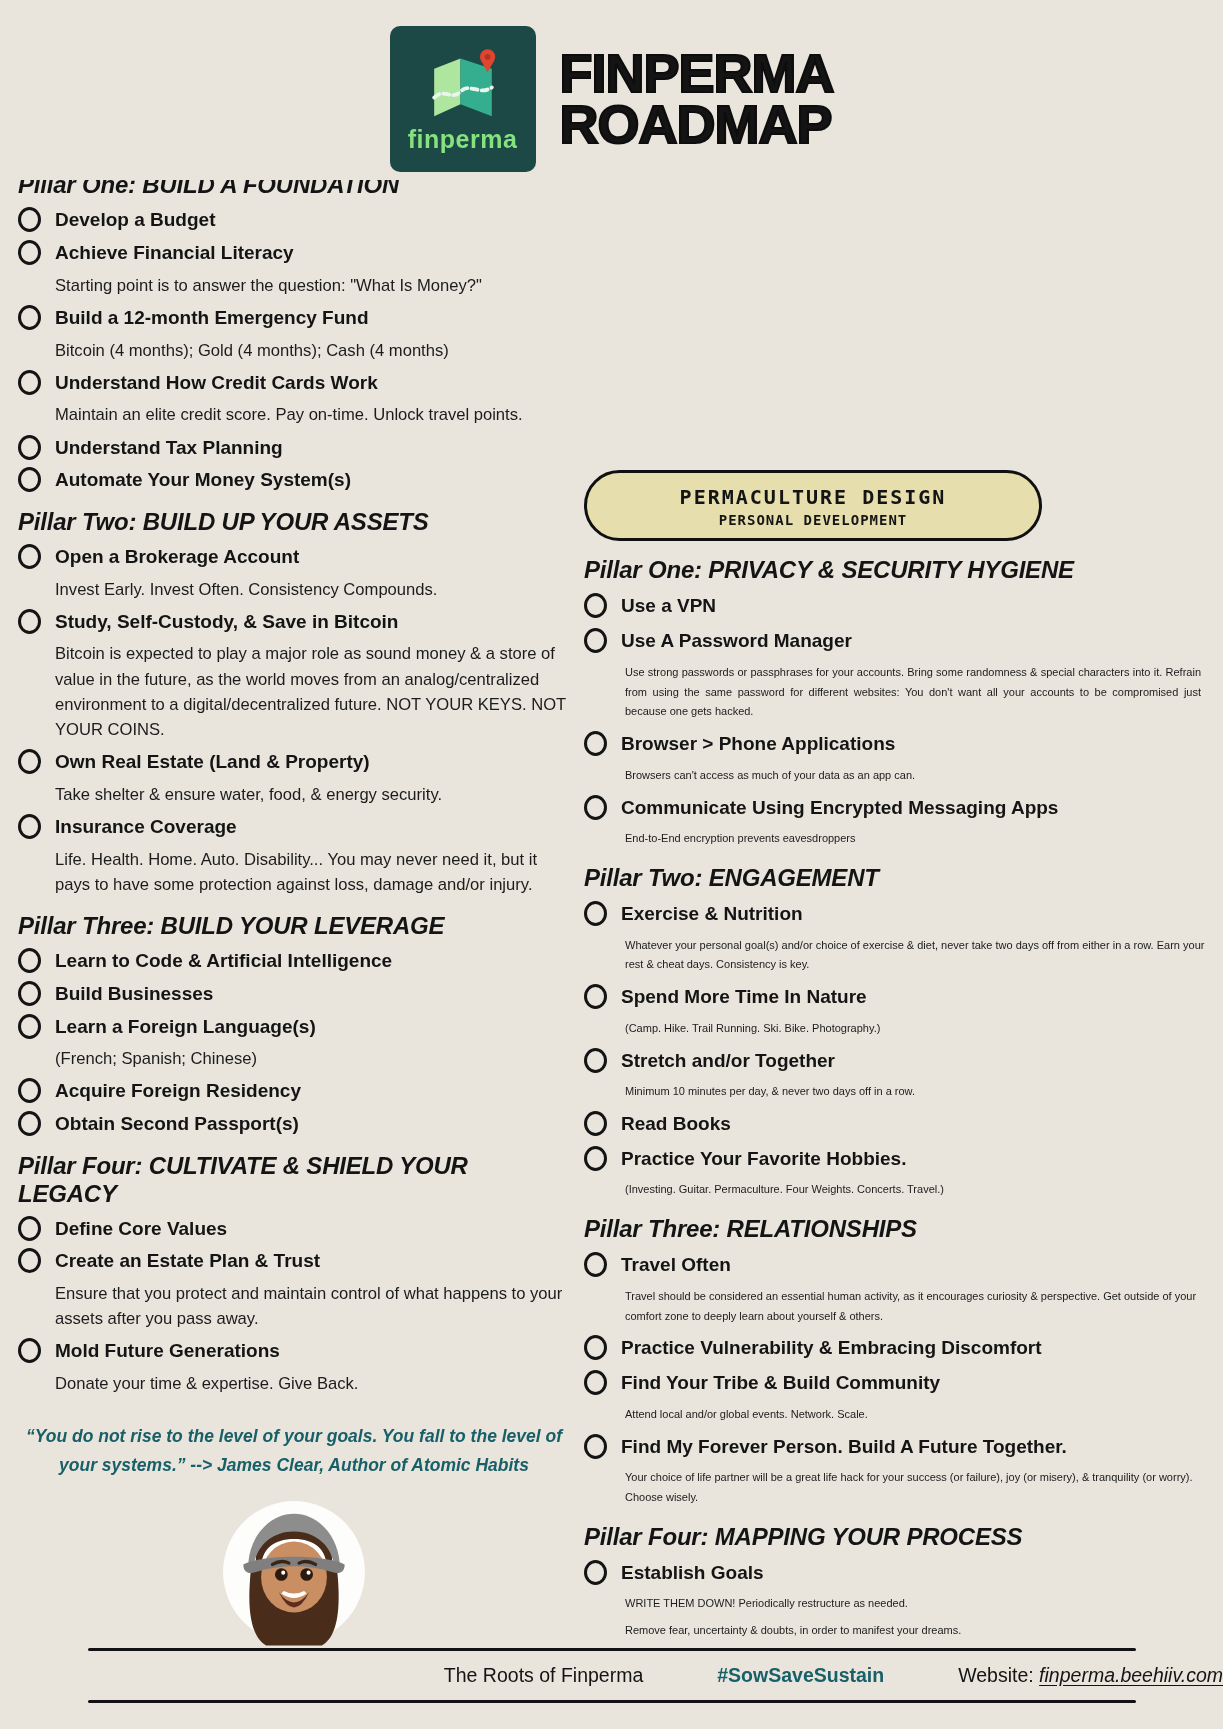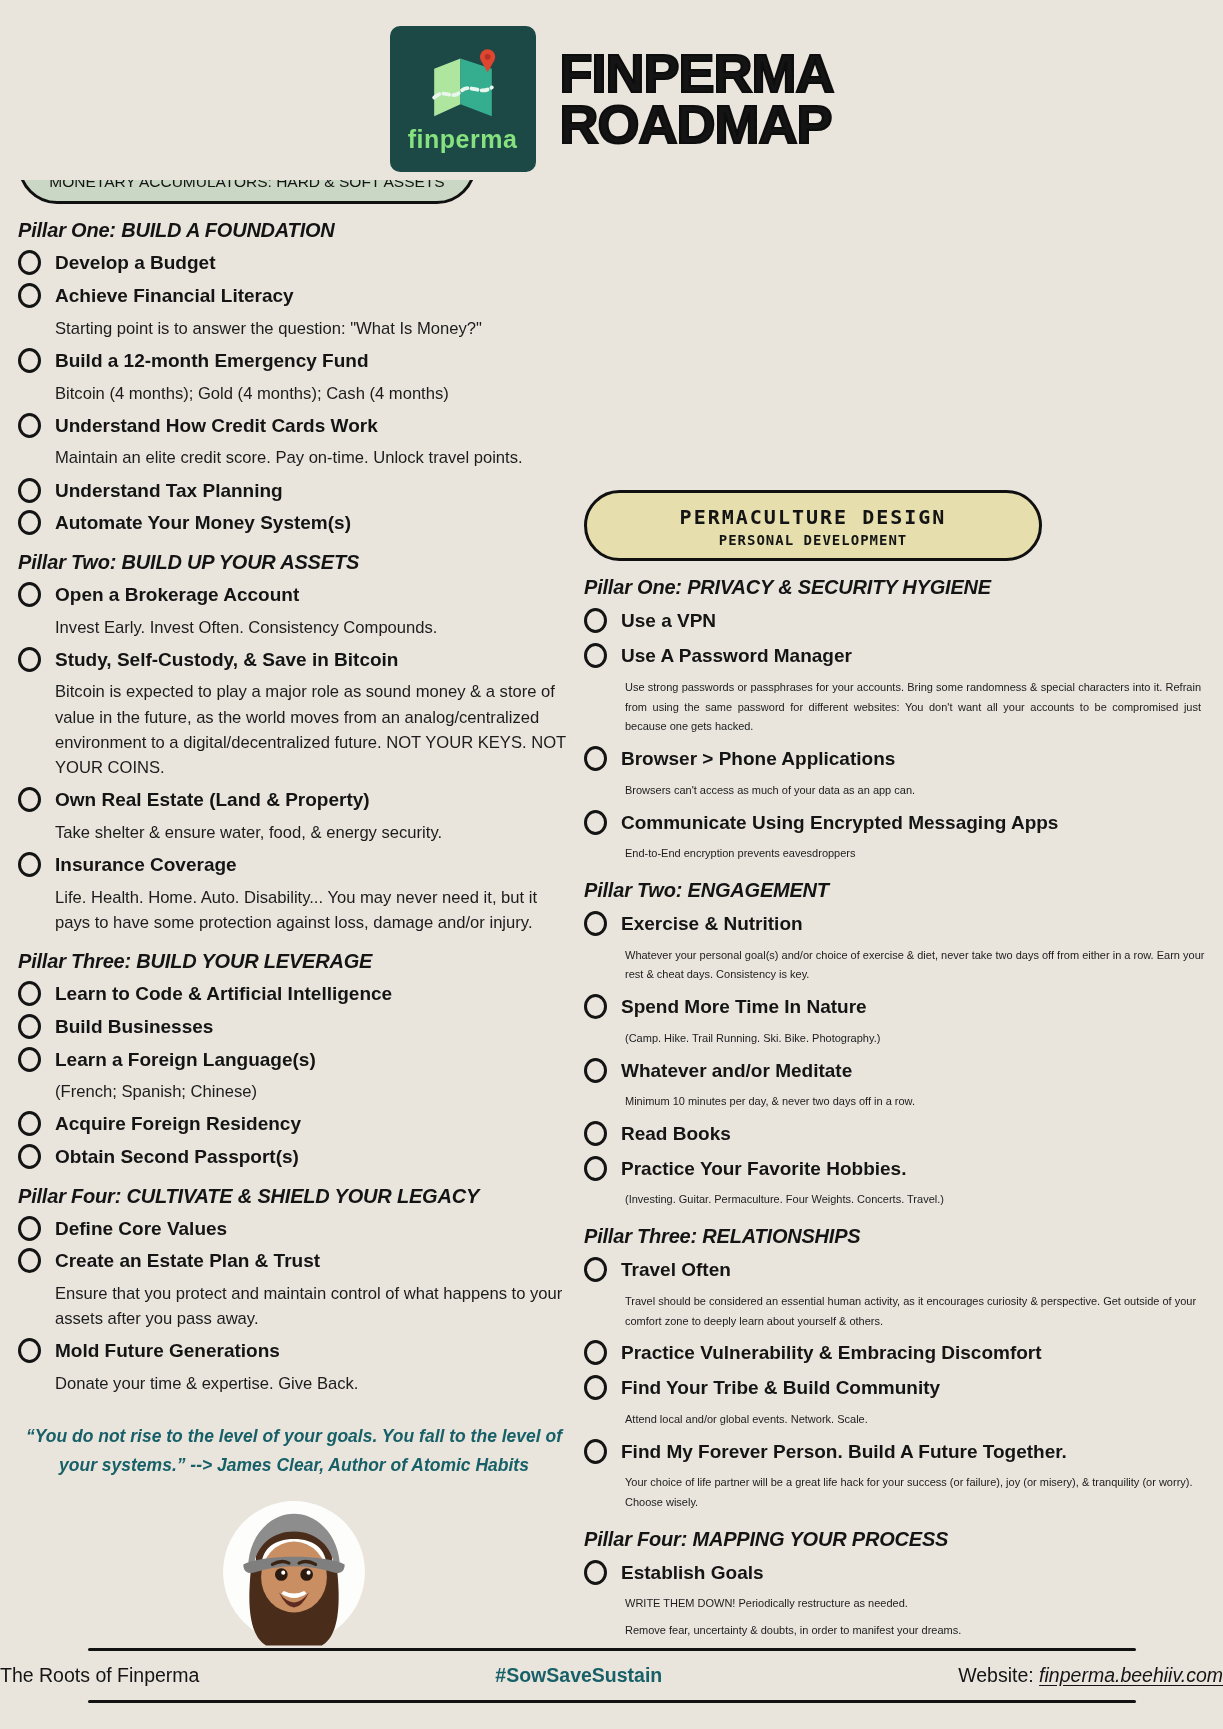--- a/index.html
+++ b/index.html
@@ -27,40 +27,40 @@
 
   .pill{border:3px solid #101010;border-radius:46px;text-align:center;
         padding:12px 10px 10px 10px;width:458px;}
   .pill-left{background:var(--sage);}
   .pill-right{background:var(--khaki);font-family:"DejaVu Sans Mono",monospace;}
   .pill-title{font-size:25px;font-weight:600;letter-spacing:.5px;}
   .pill-right .pill-title{font-size:20px;font-weight:700;letter-spacing:2px;}
   .pill-sub{font-size:15.5px;font-weight:500;margin-top:3px;}
   .pill-right .pill-sub{font-size:14px;font-weight:700;letter-spacing:1px;}
 
-  .pillar-heading{font-size:20px;font-weight:700;font-style:italic;margin:15px 0 8px 0;
+  .pillar-heading{font-size:24px;font-weight:700;font-style:italic;margin:15px 0 8px 0;
                   letter-spacing:-.2px;}
   .check-item{display:flex;align-items:flex-start;gap:14px;margin:7px 0;}
   .check-circle{width:23px;height:25px;border:3.4px solid var(--ink);border-radius:50%;
                 flex-shrink:0;margin-top:0;background:transparent;}
   .item-label{font-size:19px;font-weight:700;line-height:1.35;}
   .item-desc{margin:2px 0 7px 37px;font-size:16.6px;line-height:1.52;color:#1c1c1c;}
   .col-right .check-item{margin:9px 0;}
   .col-right .item-desc{font-size:11px;line-height:1.8;margin-left:41px;}
   .desc-justify{text-align:justify;padding-right:4px;}
 
   .quote{color:var(--teal);font-weight:700;font-style:italic;font-size:17.5px;
          text-align:center;max-width:540px;margin:26px auto 0 auto;line-height:1.65;}
 
   .avatar{width:152px;height:152px;margin:16px auto 0 auto;display:block;}
 
   
   .footer{margin-top:auto;padding-bottom:26px;}
   .footer-line{height:3px;background:#121212;width:1048px;margin:0 auto;border-radius:2px;}
-  .footer-row{display:flex;justify-content:space-between;align-items:baseline;gap:74px;padding:13px 0;}
+  .footer-row{display:flex;justify-content:flex-end;align-items:baseline;gap:74px;padding:13px 0;}
   .footer-text{font-size:19.5px;font-weight:500;}
   .footer-hashtag{color:var(--teal);font-weight:700;font-size:19.5px;}
   .footer-site{font-size:19.5px;}
   .footer-site .site-link{text-decoration:underline;text-underline-offset:3px;color:var(--ink);font-style:italic;}
 </style>
 </head>
 <body>
 
 <div class="page">
 
@@ -233,21 +233,21 @@
         <span class="item-label">Exercise &amp; Nutrition</span>
       </div>
       <div class="item-desc">Whatever your personal goal(s) and/or choice of exercise &amp; diet, never take two days off from either in a row. Earn your rest &amp; cheat days. Consistency is key.</div>
       <div class="check-item">
         <span class="check-circle"></span>
         <span class="item-label">Spend More Time In Nature</span>
       </div>
       <div class="item-desc">(Camp. Hike. Trail Running. Ski. Bike. Photography.)</div>
       <div class="check-item">
         <span class="check-circle"></span>
-        <span class="item-label">Whatever and/or Meditate</span>
+        <span class="item-label">Stretch and/or Together</span>
       </div>
       <div class="item-desc">Minimum 10 minutes per day, &amp; never two days off in a row.</div>
       <div class="check-item">
         <span class="check-circle"></span>
         <span class="item-label">Read Books</span>
       </div>
       <div class="check-item">
         <span class="check-circle"></span>
         <span class="item-label">Practice Your Favorite Hobbies.</span>
       </div>

